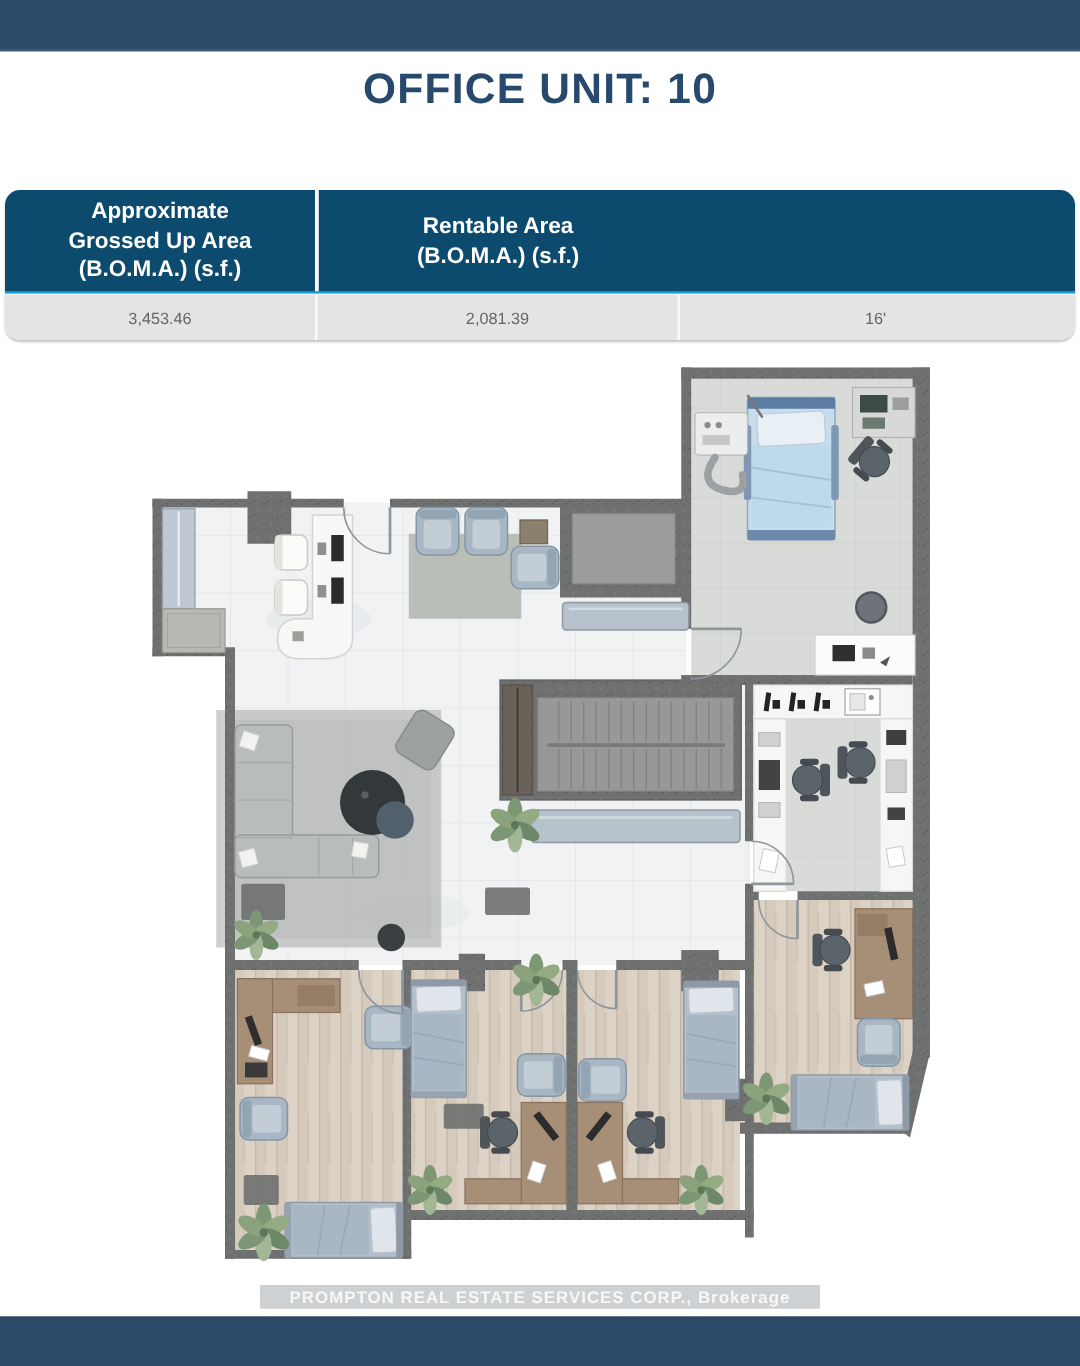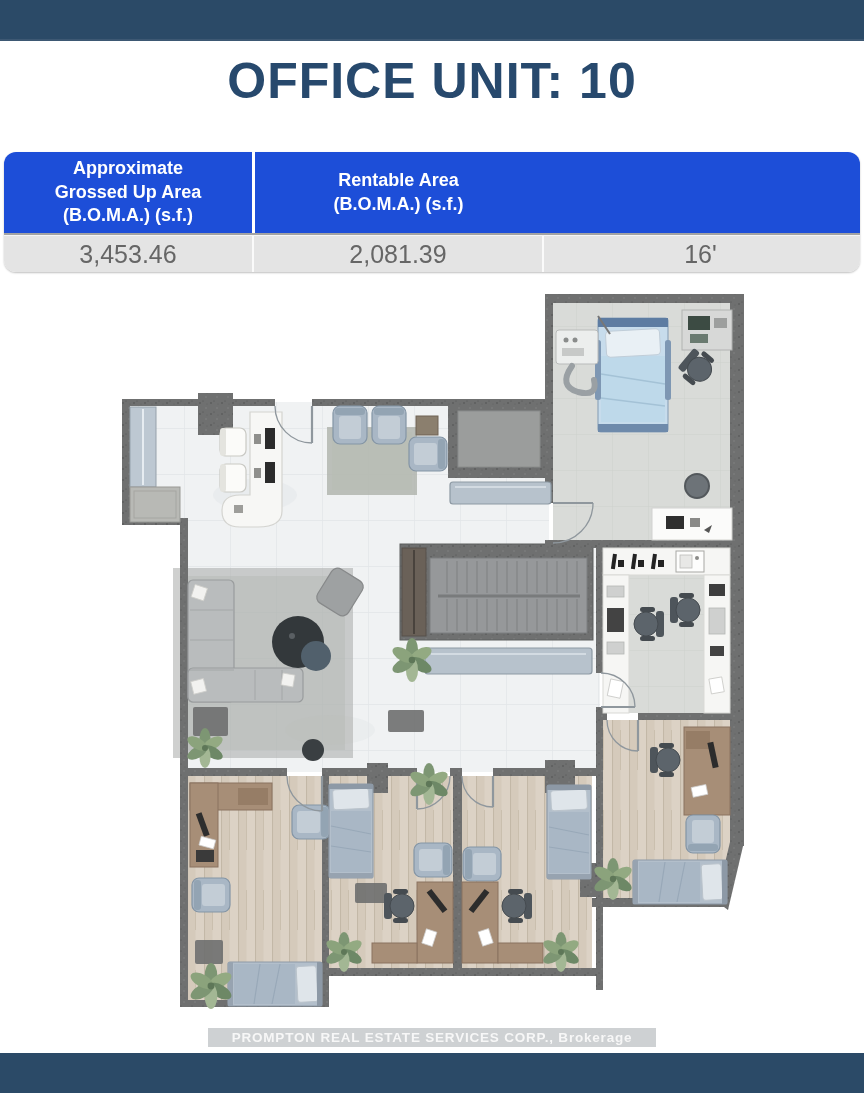--- a/index.html
+++ b/index.html
@@ -1,31 +1,31 @@
 <!DOCTYPE html>
 <html><head>
 <meta charset="utf-8">
 <style>
   html,body{margin:0;padding:0;background:#fff;}
   .page{position:relative;width:864px;height:1093px;background:#fff;overflow:hidden;
         font-family:"Liberation Sans",sans-serif;}
   .topbar{position:absolute;left:0;top:0;width:864px;height:39px;background:#2b4a67;
           border-bottom:2px solid #3d5873;}
   .page-title{position:absolute;left:0;top:52px;width:864px;text-align:center;
-          font-size:50px;font-weight:bold;color:#27496d;letter-spacing:1px;margin:0;}
+          font-size:34px;font-weight:bold;color:#27496d;letter-spacing:1px;margin:0;}
   .info-table{position:absolute;left:4px;top:152px;width:856px;border-radius:12px;
           overflow:hidden;box-shadow:0 1px 2px rgba(0,0,0,.25);}
-  .thead{display:flex;background:#1d4ed8;border-bottom:2px solid #a3a3a3;}
+  .thead{display:flex;background:#0c4a6e;border-bottom:2px solid #0ea5e9;}
   .thead .cell{display:flex;align-items:center;justify-content:center;text-align:center;
           color:#fff;font-weight:bold;font-size:18px;line-height:1.32;white-space:pre-line;
           min-height:81px;box-sizing:border-box;padding:4px 6px;}
   .thead .cell + .cell{border-left:3px solid #fff;}
   .tvalues{display:flex;background:#e4e4e4;border-top:1px solid #f5f5f5;}
   .tvalues .cell{display:flex;align-items:center;justify-content:center;color:#666;
-          font-size:25px;height:36px;box-sizing:border-box;}
+          font-size:13px;height:36px;box-sizing:border-box;}
   .tvalues .cell + .cell{border-left:2px solid #fafafa;}
   .c0{flex:0 0 248px;} .c1{flex:0 0 290px;} .c2{flex:0 0 315px;}
   .floorplan{position:absolute;left:0;top:290px;}
   .watermark-row{position:absolute;left:0;top:1028px;width:864px;text-align:center;}
   .watermark{display:inline-block;background:rgba(158,163,168,.5);color:#f7f7f7;
           font-size:13.5px;font-weight:bold;letter-spacing:.8px;padding:2px 24px;}
   .bottombar{position:absolute;left:0;top:1053px;width:864px;height:40px;background:#2b4a67;}
 </style>
 </head>
 <body>

